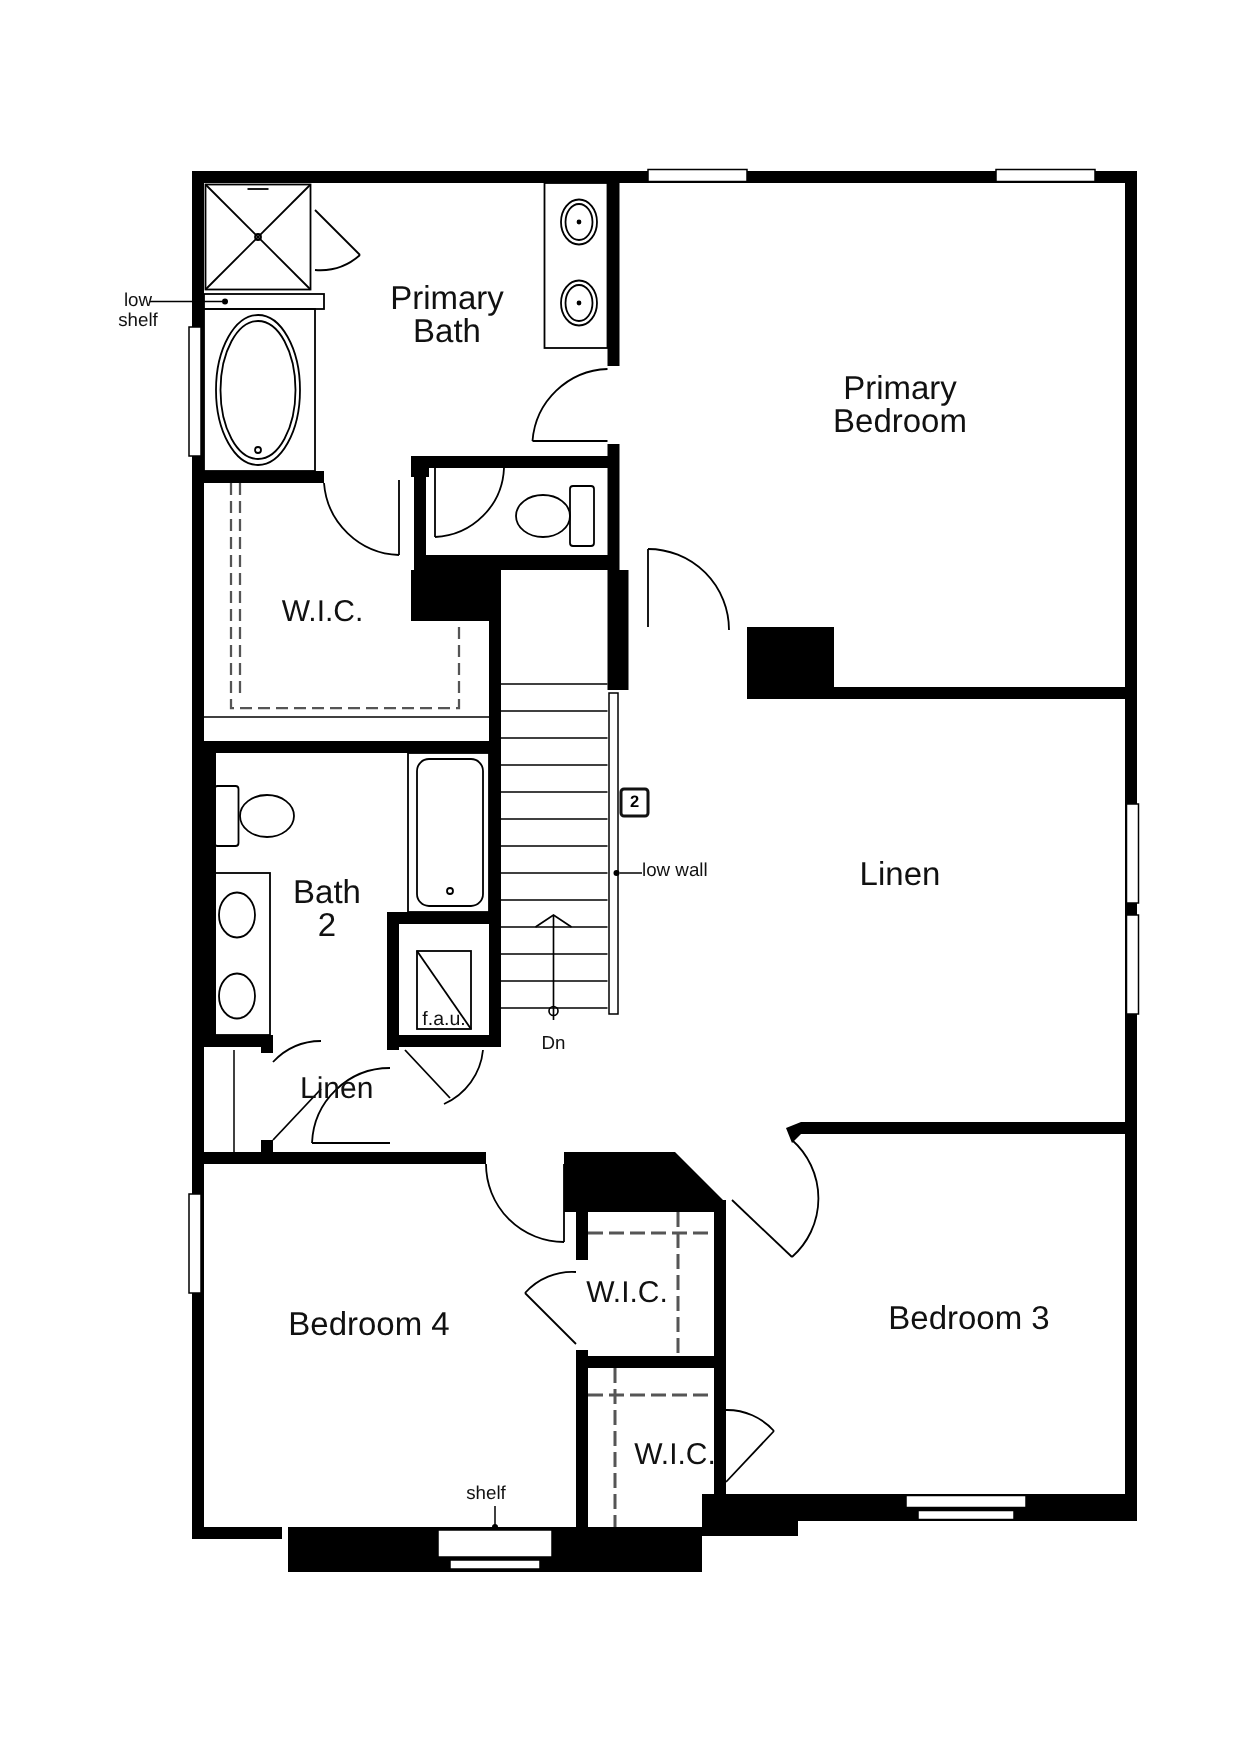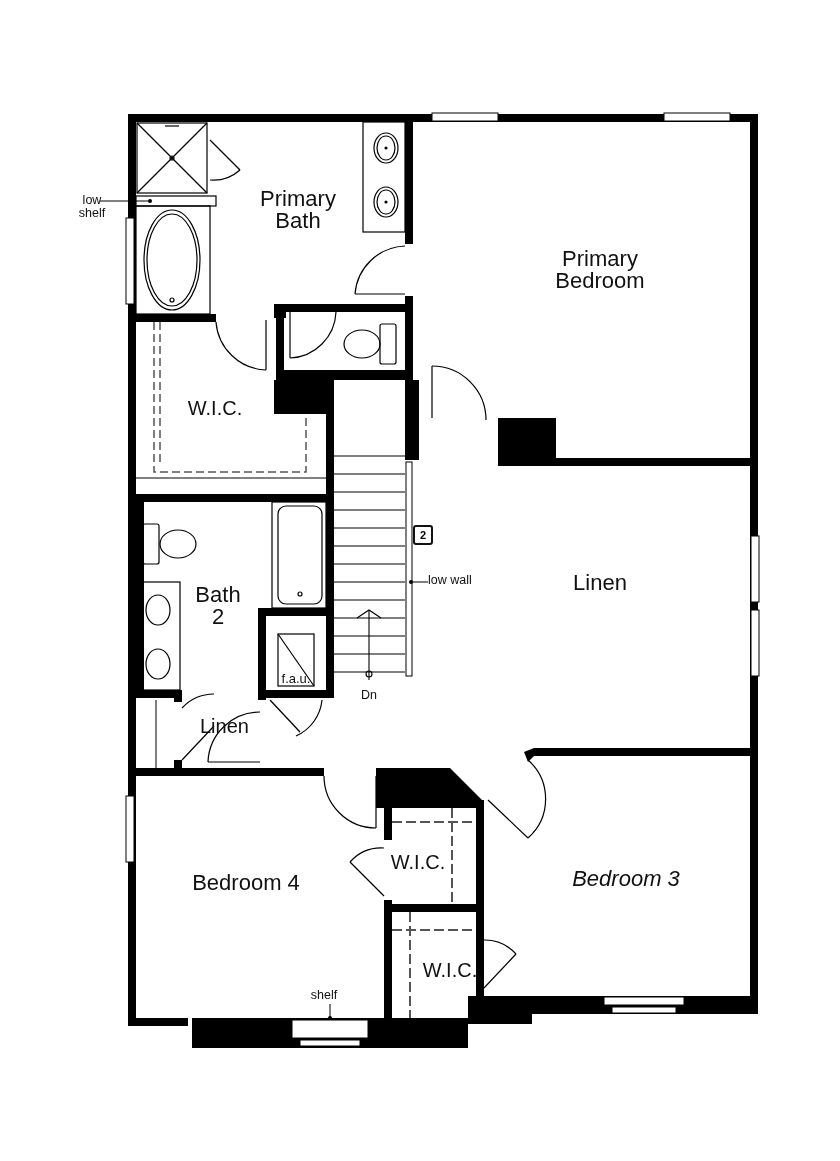--- a/index.html
+++ b/index.html
@@ -200,21 +200,21 @@
 </div>
 <div class="lbl room-md" style="left:186px;top:398px;width:58px;">W.I.C.</div>
 <div class="lbl room-lg" style="left:186px;top:584px;width:64px;">
   <div>Bath</div>
   <div>2</div>
 </div>
 <div class="lbl room-md" style="left:156px;top:716px;width:48px;padding-left:44px;">Linen</div>
 <div class="lbl room-sm" style="left:278px;top:672px;width:36px;">f.a.u.</div>
 <div class="lbl room-lg" style="left:560px;top:572px;width:80px;">Linen</div>
 <div class="lbl room-lg" style="left:176px;top:872px;width:140px;">Bedroom 4</div>
-<div class="lbl room-lg" style="left:556px;top:868px;width:140px;font-style:italic;">Bedroom 3</div>
+<div class="lbl room-lg" style="left:576px;top:868px;width:140px;">Bedroom 3</div>
 <div class="lbl room-md" style="left:388px;top:852px;width:60px;">W.I.C.</div>
 <div class="lbl room-md" style="left:420px;top:960px;width:60px;">W.I.C.</div>
 
 <div class="lbl note" style="left:72px;top:194px;width:40px;">
   <div>low</div>
   <div>shelf</div>
 </div>
 <div class="lbl note" style="left:428px;top:574px;text-align:right;">low wall</div>
 <div class="lbl note" style="left:352px;top:689px;width:34px;">Dn</div>
 <div class="lbl note" style="left:302px;top:989px;width:44px;">shelf</div>

